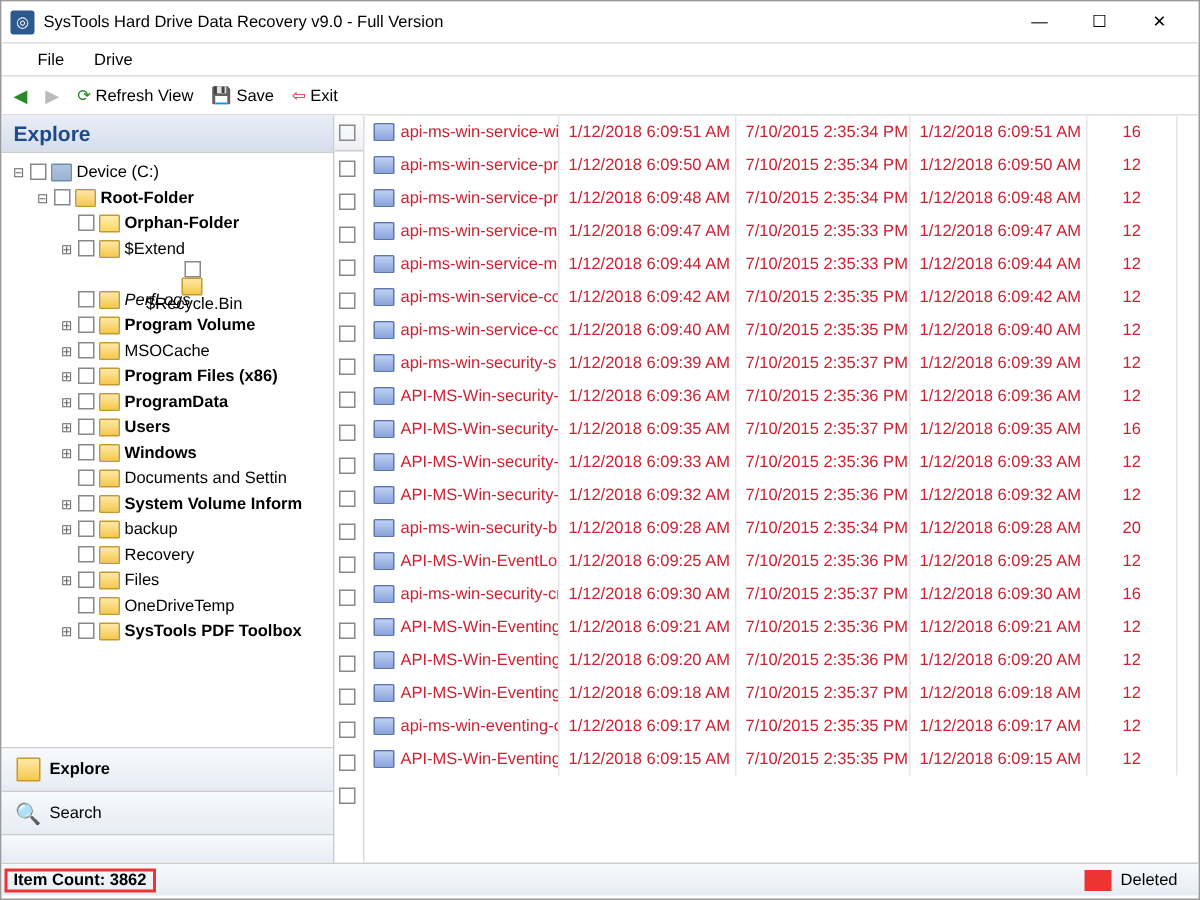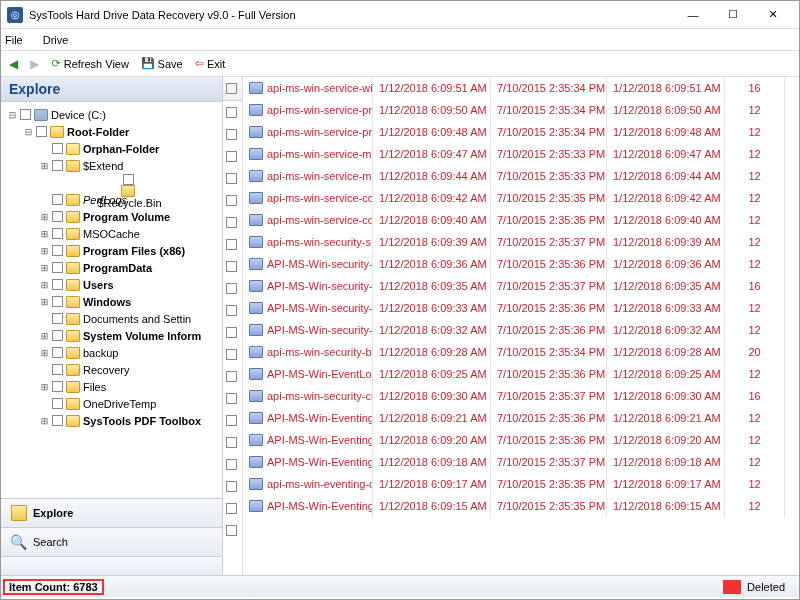--- a/index.html
+++ b/index.html
@@ -2,21 +2,21 @@
 <html><head>
 <meta charset="utf-8">
 <style>
 * { box-sizing: border-box; margin: 0; padding: 0; font-family: "Segoe UI", Tahoma, sans-serif; font-size: 11px; }
 body { background: #fff; width: 800px; height: 600px; overflow: hidden; position: relative; border: 1px solid #999; }
 .titlebar { height: 28px; background: #fff; display: flex; align-items: center; padding: 0 6px; border-bottom: 1px solid #ddd; }
 .titlebar .logo { width: 16px; height: 16px; background: #2c5a8f; border-radius: 2px; display: inline-flex; align-items: center; justify-content: center; color: #fff; font-size: 10px; margin-right: 6px; }
 .titlebar .title { flex: 1; color: #000; }
 .winbtns { display: flex; }
 .winbtn { width: 40px; height: 28px; display: flex; align-items: center; justify-content: center; }
-.menubar { height: 22px; display: flex; align-items: center; padding: 0 4px; border-bottom: 1px solid #ddd; }
+.menubar { height: 22px; display: flex; align-items: center; padding: 0 24px; border-bottom: 1px solid #ddd; }
 .menu { margin-right: 20px; }
 .toolbar { height: 26px; display: flex; align-items: center; padding: 0 4px; gap: 4px; border-bottom: 1px solid #ddd; }
 .tbtn { display: flex; align-items: center; gap: 3px; padding: 2px 4px; }
 .tri-g { color: #2a8a2a; font-size: 12px; }
 .tri-d { color: #bbb; font-size: 12px; }
 .main { display: flex; height: 498px; }
 .left { width: 222px; border-right: 1px solid #ccc; display: flex; flex-direction: column; }
 .explore-hdr { background: linear-gradient(#e9eef8,#d5ddeb); padding: 4px 8px; font-weight: bold; font-size: 14px; color: #1d4a8a; border-bottom: 1px solid #ccc; }
 .tree { flex: 1; overflow: hidden; padding: 4px 2px; background: #fff; }
 .tree-row { display: flex; align-items: center; white-space: nowrap; height: 17px; }
@@ -492,18 +492,18 @@
     <div class="col md">7/10/2015 2:35:35 PM</div>
     <div class="col ad">1/12/2018 6:09:15 AM</div>
     <div class="col sz">12</div>
           </div>
         </div>
     </div>
   </div>
 </div>
 
 <div class="statusbar">
-  <span class="statuscount">Item Count: 6783</span>
+  <span class="statuscount">Item Count: 3862</span>
   <span class="legend">
     <span class="legbox"></span>
     <span>Deleted</span>
   </span>
 </div>
 
 </body></html>

